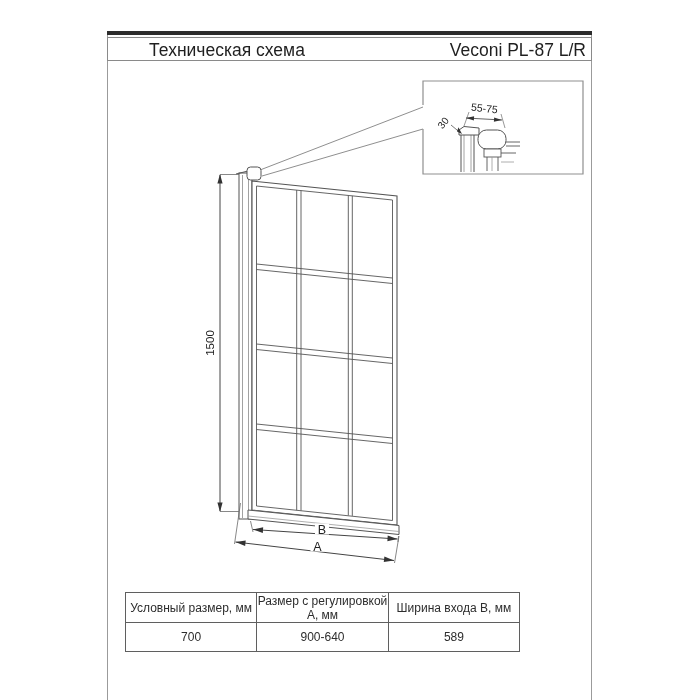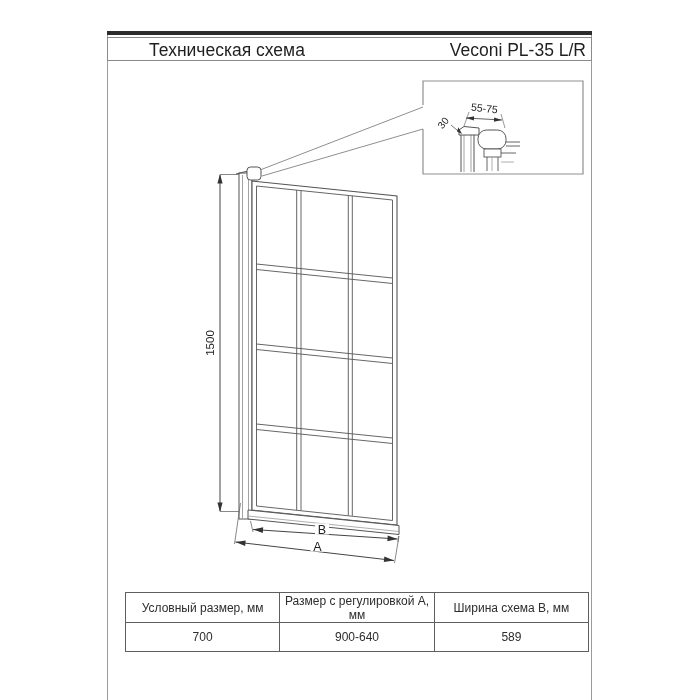--- a/index.html
+++ b/index.html
@@ -7,38 +7,38 @@
           font-family:"Liberation Sans", sans-serif;color:#222;margin-top:29px;}
   .frame{position:absolute;left:107px;top:3px;width:483px;height:686px;
          border:1px solid #9b9b9b;background:#fff;}
   .topbar{position:absolute;left:107px;top:2px;width:485px;height:4px;background:#2c2c2c;}
   .titlebar{position:absolute;left:107px;top:8px;width:485px;height:24px;
             border:1px solid #8a8a8a;box-sizing:border-box;background:#fff;}
   .title-left{position:absolute;left:0;top:2px;width:238px;text-align:center;
               font-size:17.5px;color:#1f1f1f;white-space:nowrap;}
   .title-right{position:absolute;right:5px;top:2px;font-size:17.5px;color:#1f1f1f;white-space:nowrap;}
   svg text{font-family:"Liberation Sans", sans-serif;fill:#222;}
-  .size-table{position:absolute;left:125px;top:563px;width:464px;border-collapse:collapse;
+  .size-table{position:absolute;left:125px;top:563px;width:395px;border-collapse:collapse;
               table-layout:fixed;font-size:12px;color:#2d2d2d;}
   .size-table td,.size-table th{border:1px solid #5f5f5f;text-align:center;
               font-weight:normal;padding:0;background:#fff;}
   .size-table th{height:29px;}
   .size-table td{height:28px;}
 </style>
 </head>
 <body>
 
 <div class="canvas">
 
   <div class="frame"></div>
   <div class="topbar"></div>
 
   <div class="titlebar">
     <span class="title-left">Техническая схема</span>
-    <span class="title-right">Veconi PL-35 L/R</span>
+    <span class="title-right">Veconi PL-87 L/R</span>
   </div>
 
   <svg style="position:absolute;left:0;top:0;" width="700" height="700" viewBox="0 0 700 700">
 
     <g stroke="#8f8f8f" stroke-width="1">
       <line x1="260" y1="141" x2="423" y2="78"></line>
       <line x1="262" y1="147" x2="423" y2="100"></line>
     </g>
 
     <path d="M423,76 L423,52 L583,52 L583,145 L423,145 L423,100" fill="#ffffff" stroke="#8f8f8f" stroke-width="1.2"></path>
@@ -134,21 +134,21 @@
   <table class="size-table">
     <colgroup>
         <col style="width:33.3%">
         <col style="width:33.4%">
         <col style="width:33.3%">
       </colgroup>
     <tbody>
         <tr>
       <th>Условный размер, мм</th>
       <th>Размер с регулировкой А, мм</th>
-      <th>Ширина схема В, мм</th>
+      <th>Ширина входа В, мм</th>
     </tr>
     <tr>
       <td>700</td>
       <td>900-640</td>
       <td>589</td>
     </tr>
   </tbody>
     </table>
 
 </div>

